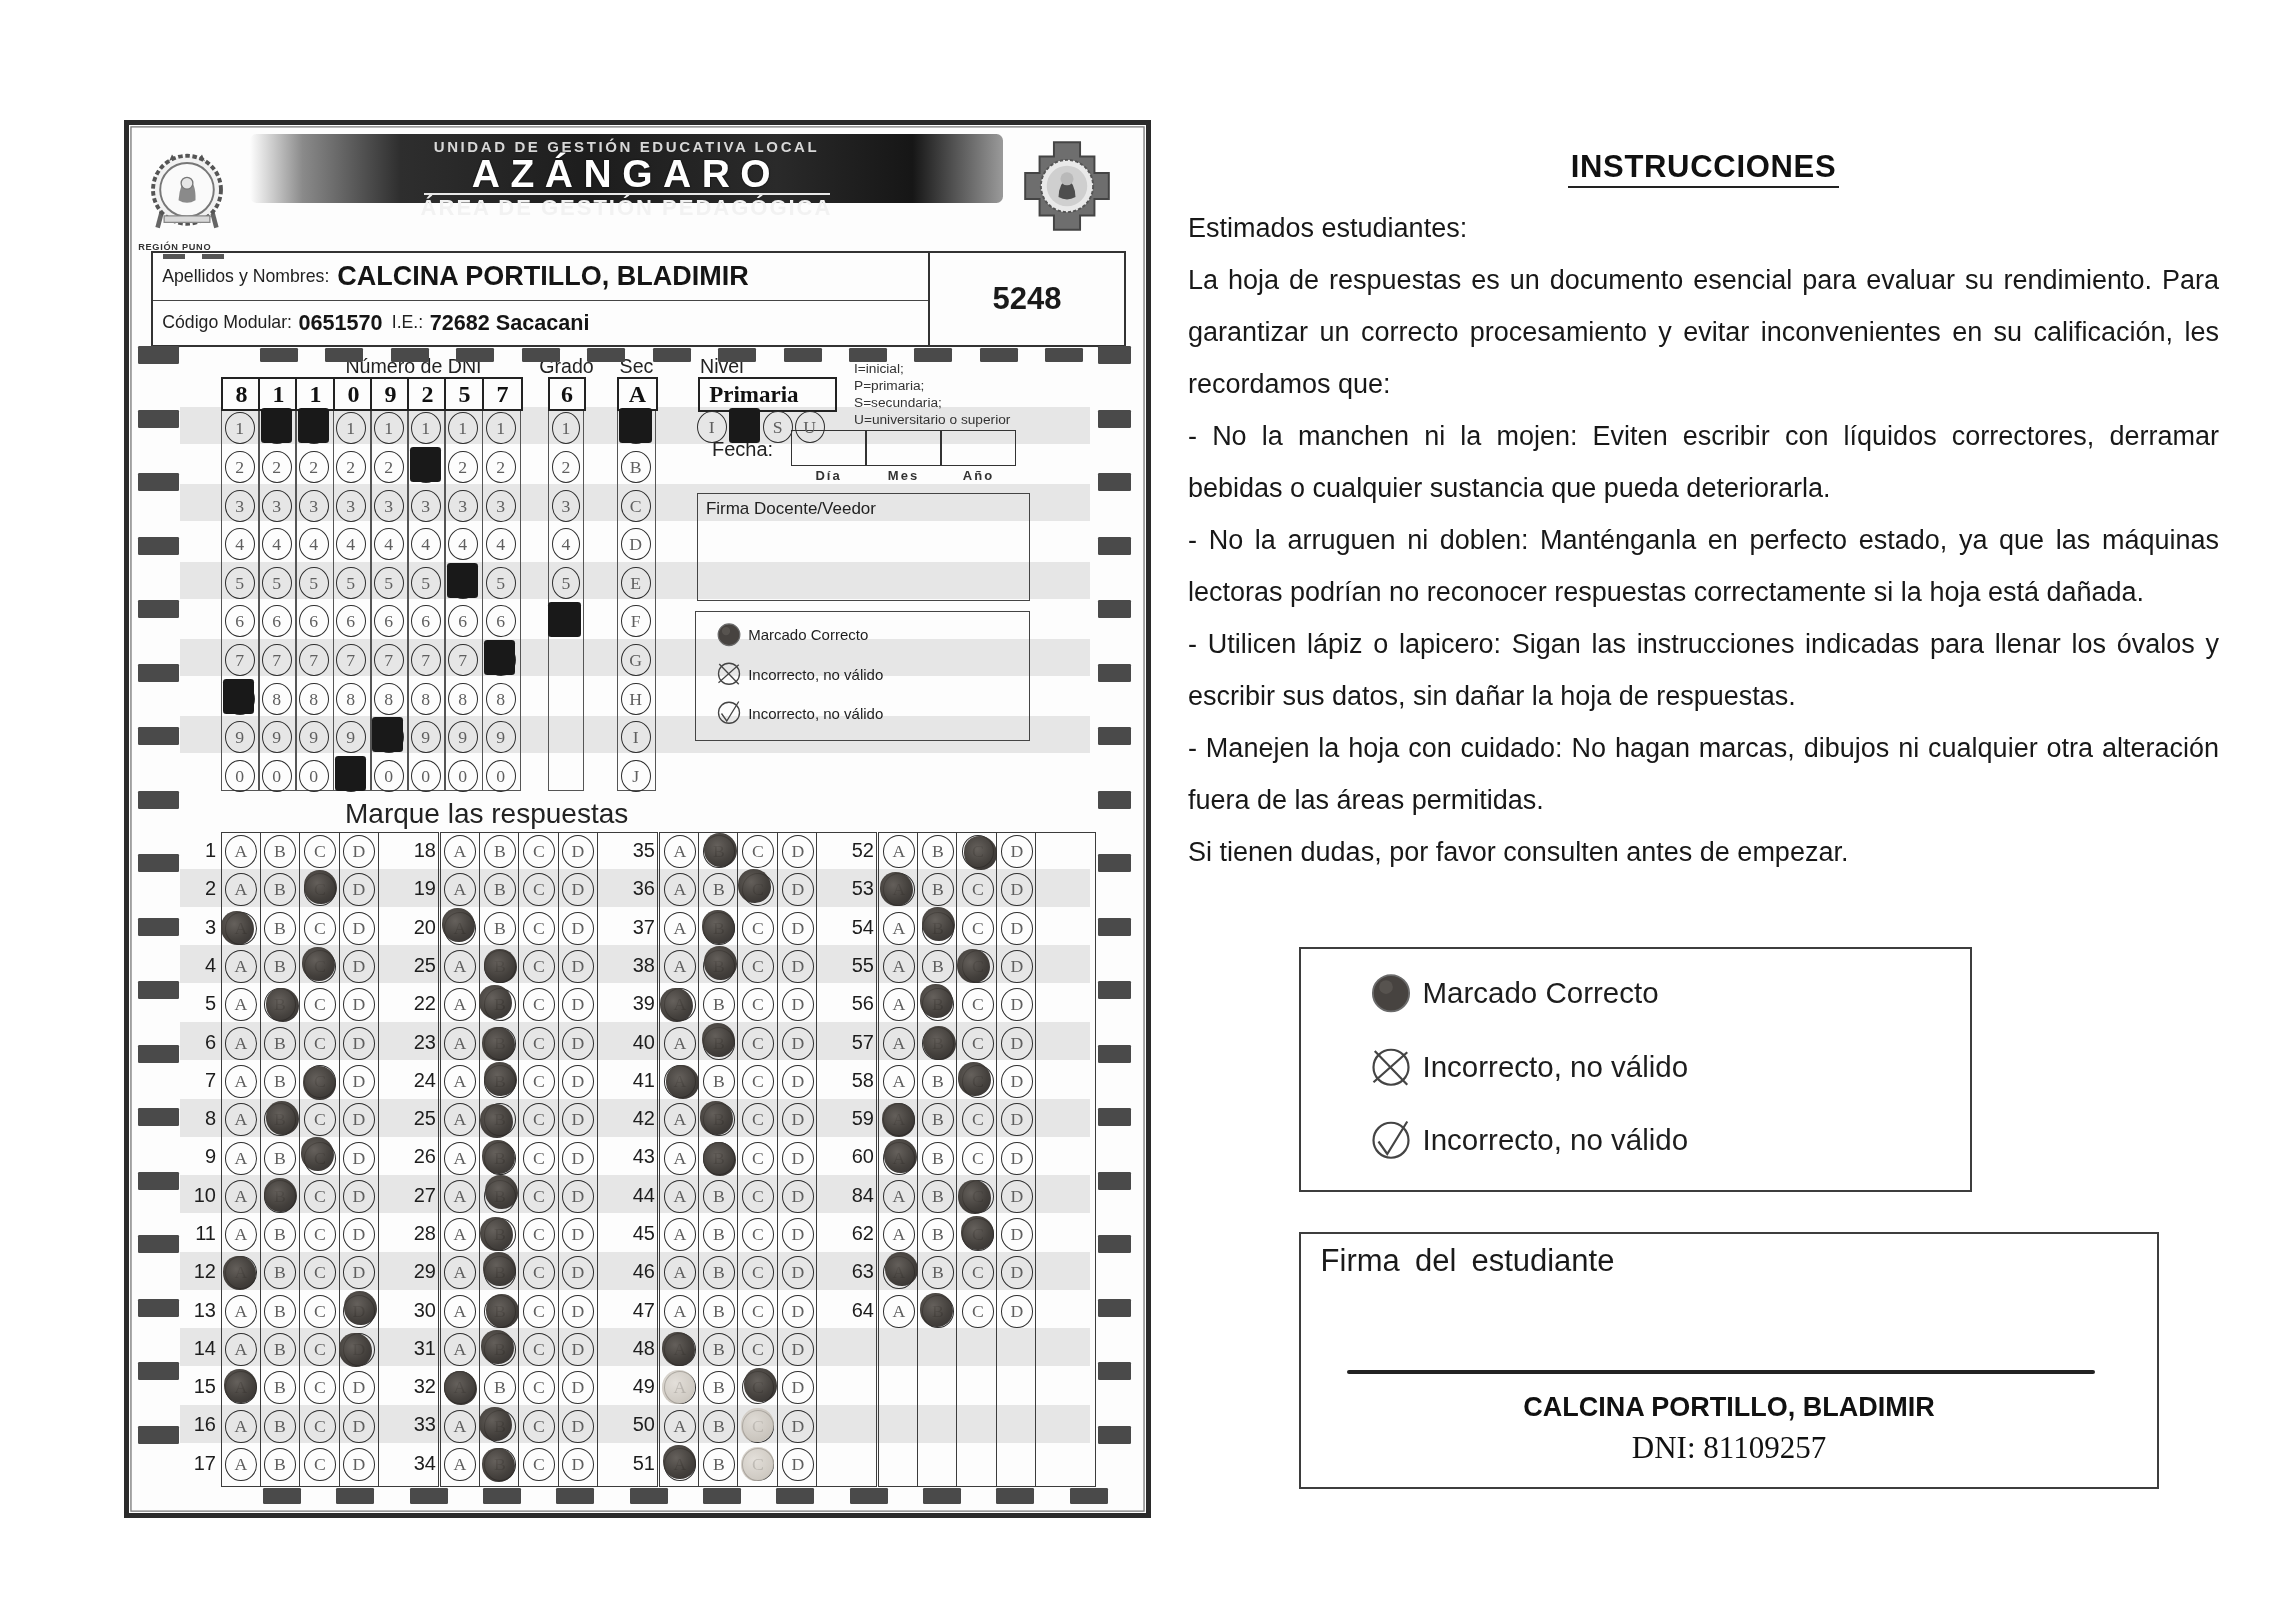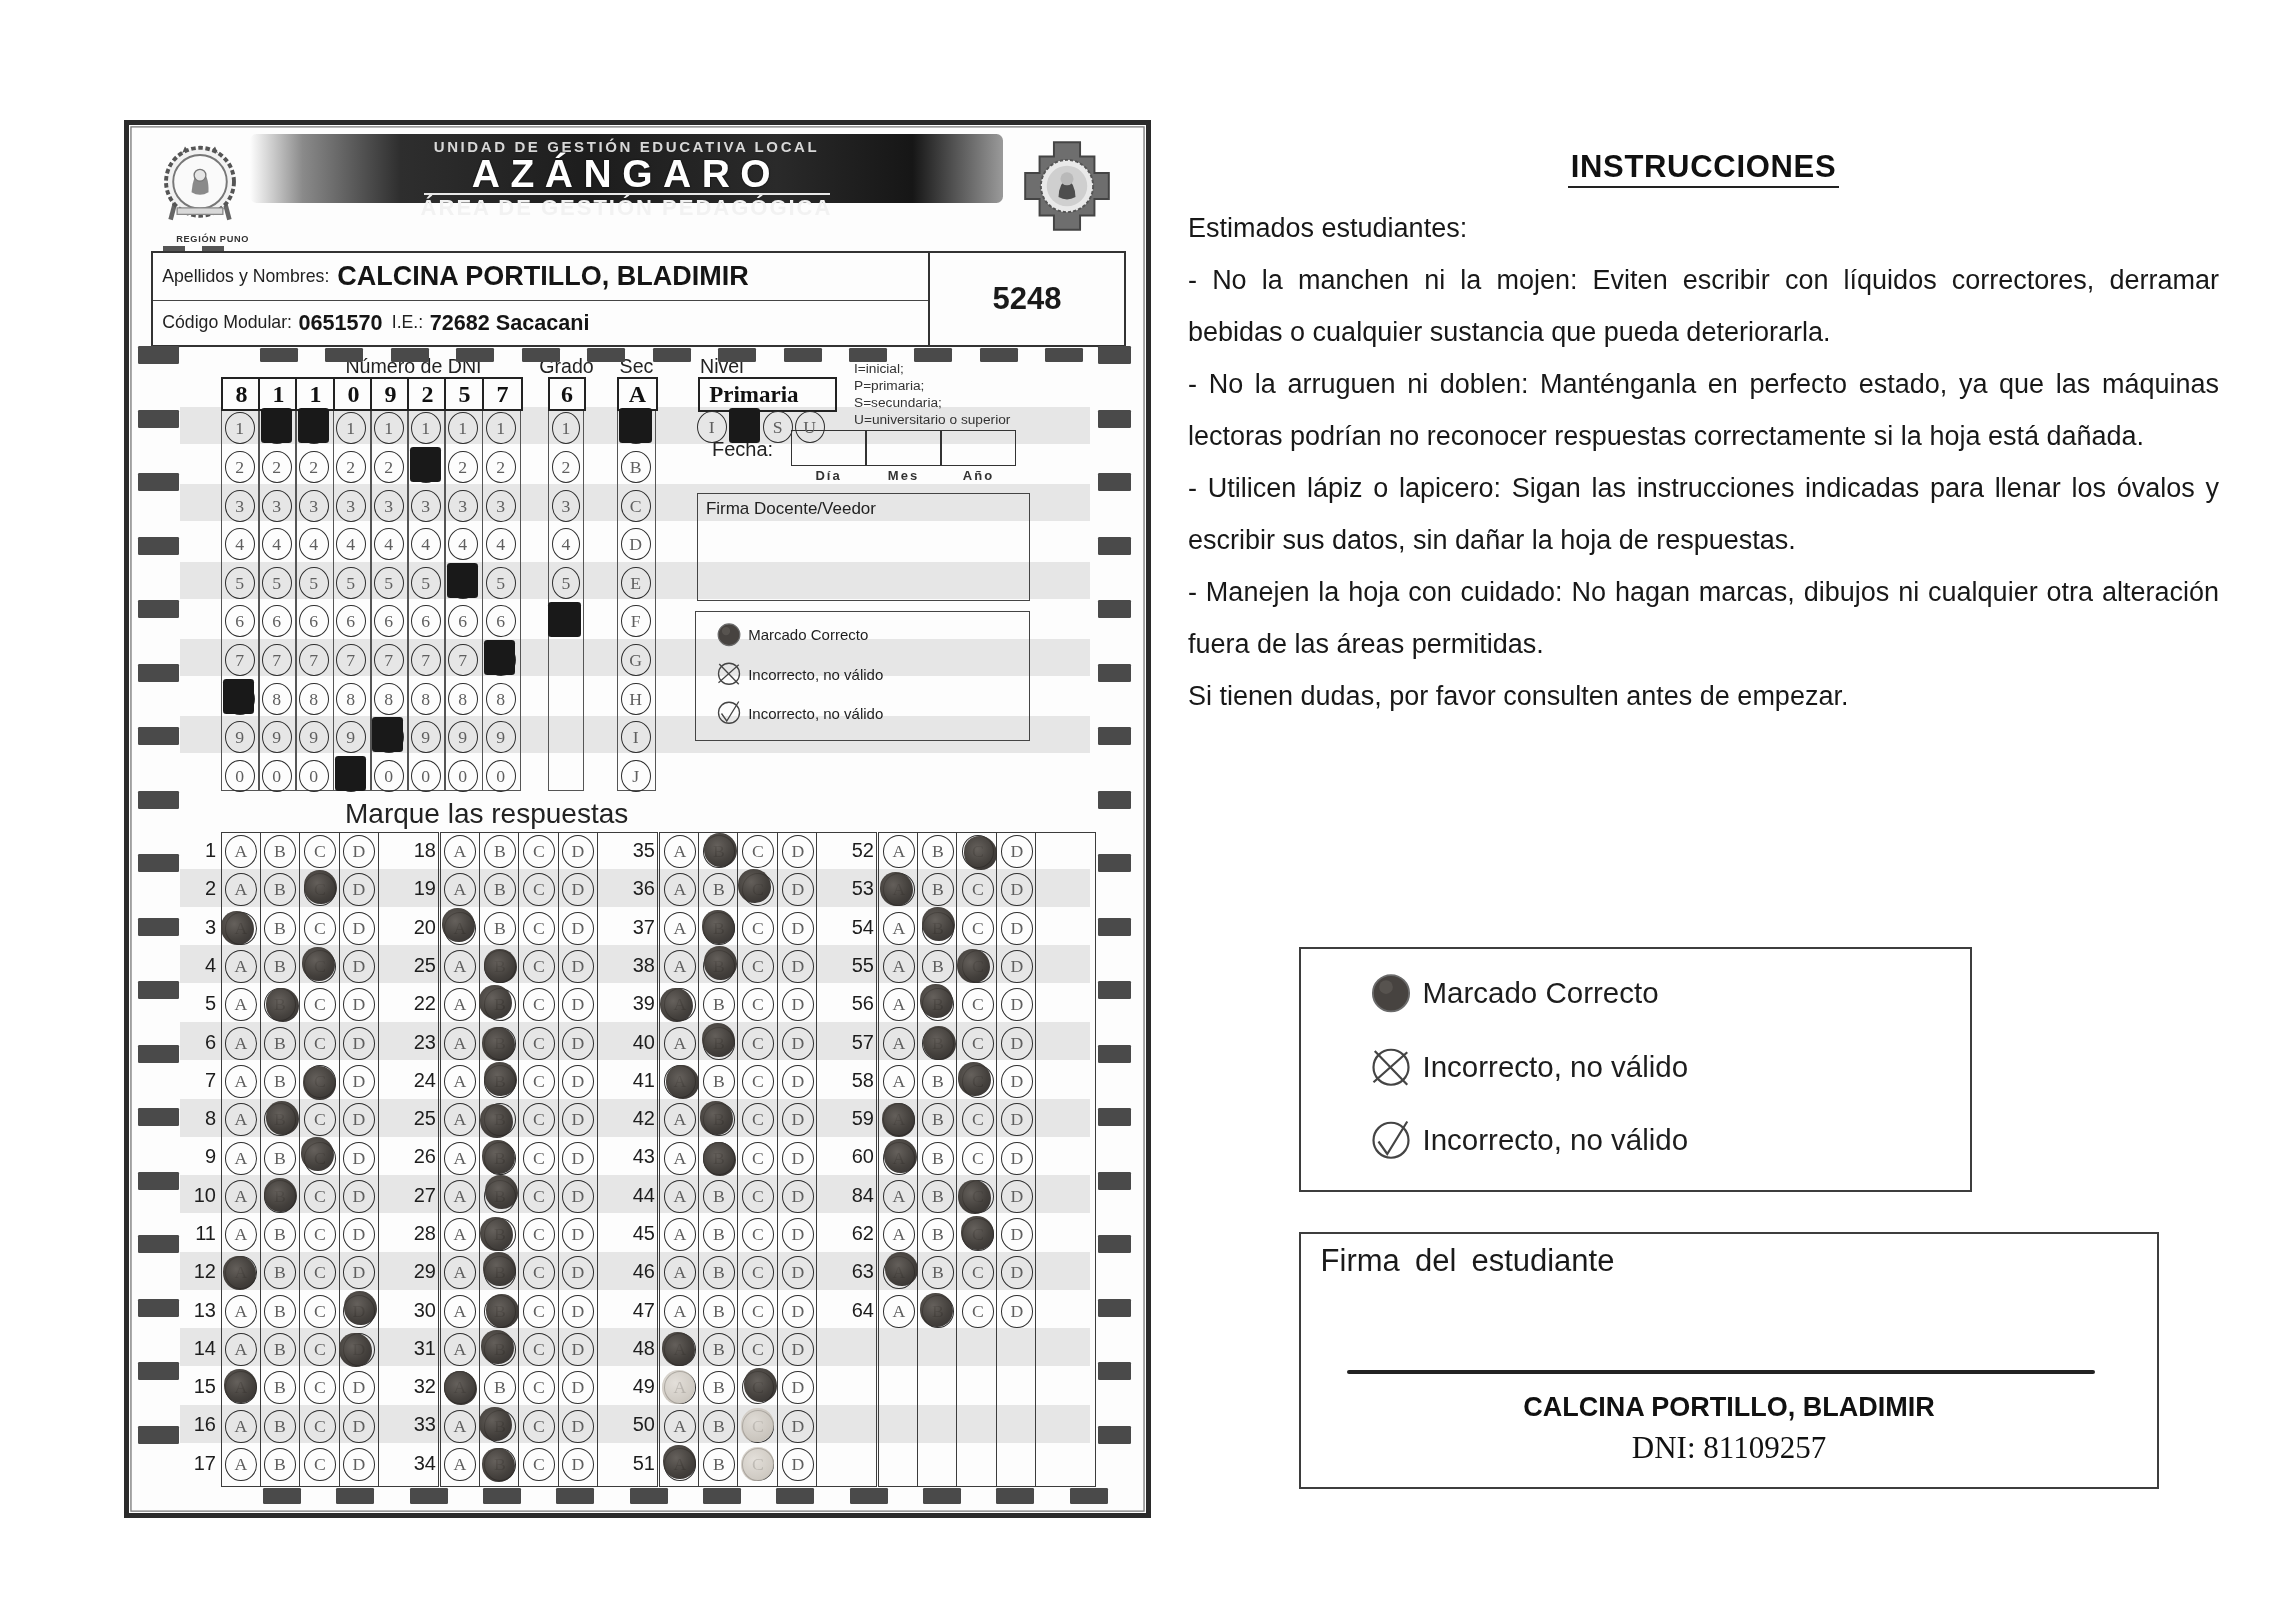--- a/index.html
+++ b/index.html
@@ -17,21 +17,21 @@
           background:linear-gradient(90deg,#fdfdfd 0%,#8a8a8a 7%,#2e2e2e 20%,#1d1d1d 45%,#2a2a2a 70%,#161616 88%,#9a9a9a 100%);
           border-radius:6.5px;}
   #banner .b-top{font-size:15px;font-weight:bold;letter-spacing:2.6px;color:#d8d8d8;padding-top:3.9px;}
   #banner .b-main{font-size:39px;font-weight:bold;letter-spacing:10.5px;color:#ffffff;line-height:38px;text-shadow:0 0 2px #000;}
   #banner .b-rule{width:406px;height:2px;background:#e8e8e8;margin:0 auto;}
   #banner .b-sub{font-size:22px;font-weight:bold;letter-spacing:2px;color:#f2f2f2;line-height:26px;}
   #form-title{position:absolute;left:0;right:0;top:88px;text-align:center;z-index:2;}
   #form-title span{font-size:23.6px;font-weight:bold;color:#111;border-bottom:2px solid #555;padding:0 5.2px 1.3px 5.2px;letter-spacing:0.7px;}
 
   
-  #left-logo{position:absolute;left:9.2px;top:16px;width:111px;height:111px;z-index:3;text-align:right;}
+  #left-logo{position:absolute;left:9.2px;top:24px;width:111px;height:111px;z-index:3;text-align:left;}
   #left-logo .cap{font-size:9.2px;font-weight:bold;color:#333;letter-spacing:0.7px;line-height:9.2px;}
   #left-logo .caprects{display:flex;justify-content:center;gap:17px;margin-top:1.3px;}
   #left-logo .caprects i{display:block;width:22px;height:5.2px;background:#555;}
   #right-logo{position:absolute;left:889px;top:11.8px;width:98px;height:98px;z-index:3;}
 
   
   #student-box{position:absolute;left:22px;top:126px;width:971px;height:92px;border:2px solid #333;
                background:transparent;z-index:2;display:flex;}
   #student-left{flex:1;display:flex;flex-direction:column;}
   #student-row1{flex:1.05;display:flex;align-items:center;border-bottom:1.3px solid #444;padding-left:9.2px;}
@@ -812,20 +812,21 @@
       <div class="bubble" style="left: 793px; top: 1170px; width: 30px; height: 31px;">B</div>
       <div class="pmark" style="left: 791px; top: 1168px; width: 33px; height: 34px;"></div>
       <div class="bubble" style="left: 833px; top: 1170px; width: 30px; height: 31px;">C</div>
       <div class="bubble" style="left: 872px; top: 1170px; width: 30px; height: 31px;">D</div>
     </div>
 
   <div id="instructions">
     <div id="ins-title"><span>INSTRUCCIONES</span></div>
     <div id="ins-paras">
         <p>Estimados estudiantes:</p>
+        <p>La hoja de respuestas es un documento esencial para evaluar su rendimiento. Para garantizar un correcto procesamiento y evitar inconvenientes en su calificación, les recordamos que:</p>
         <p>- No la manchen ni la mojen: Eviten escribir con líquidos correctores, derramar bebidas o cualquier sustancia que pueda deteriorarla.</p>
         <p>- No la arruguen ni doblen: Manténganla en perfecto estado, ya que las máquinas lectoras podrían no reconocer respuestas correctamente si la hoja está dañada.</p>
         <p>- Utilicen lápiz o lapicero: Sigan las instrucciones indicadas para llenar los óvalos y escribir sus datos, sin dañar la hoja de respuestas.</p>
         <p>- Manejen la hoja con cuidado: No hagan marcas, dibujos ni cualquier otra alteración fuera de las áreas permitidas.</p>
         <p>Si tienen dudas, por favor consulten antes de empezar.</p>
       </div>
   </div>
 
   <div id="right-legend-box">
       <div class="leg-item" style="left: 65px; top: 18.3px;">

